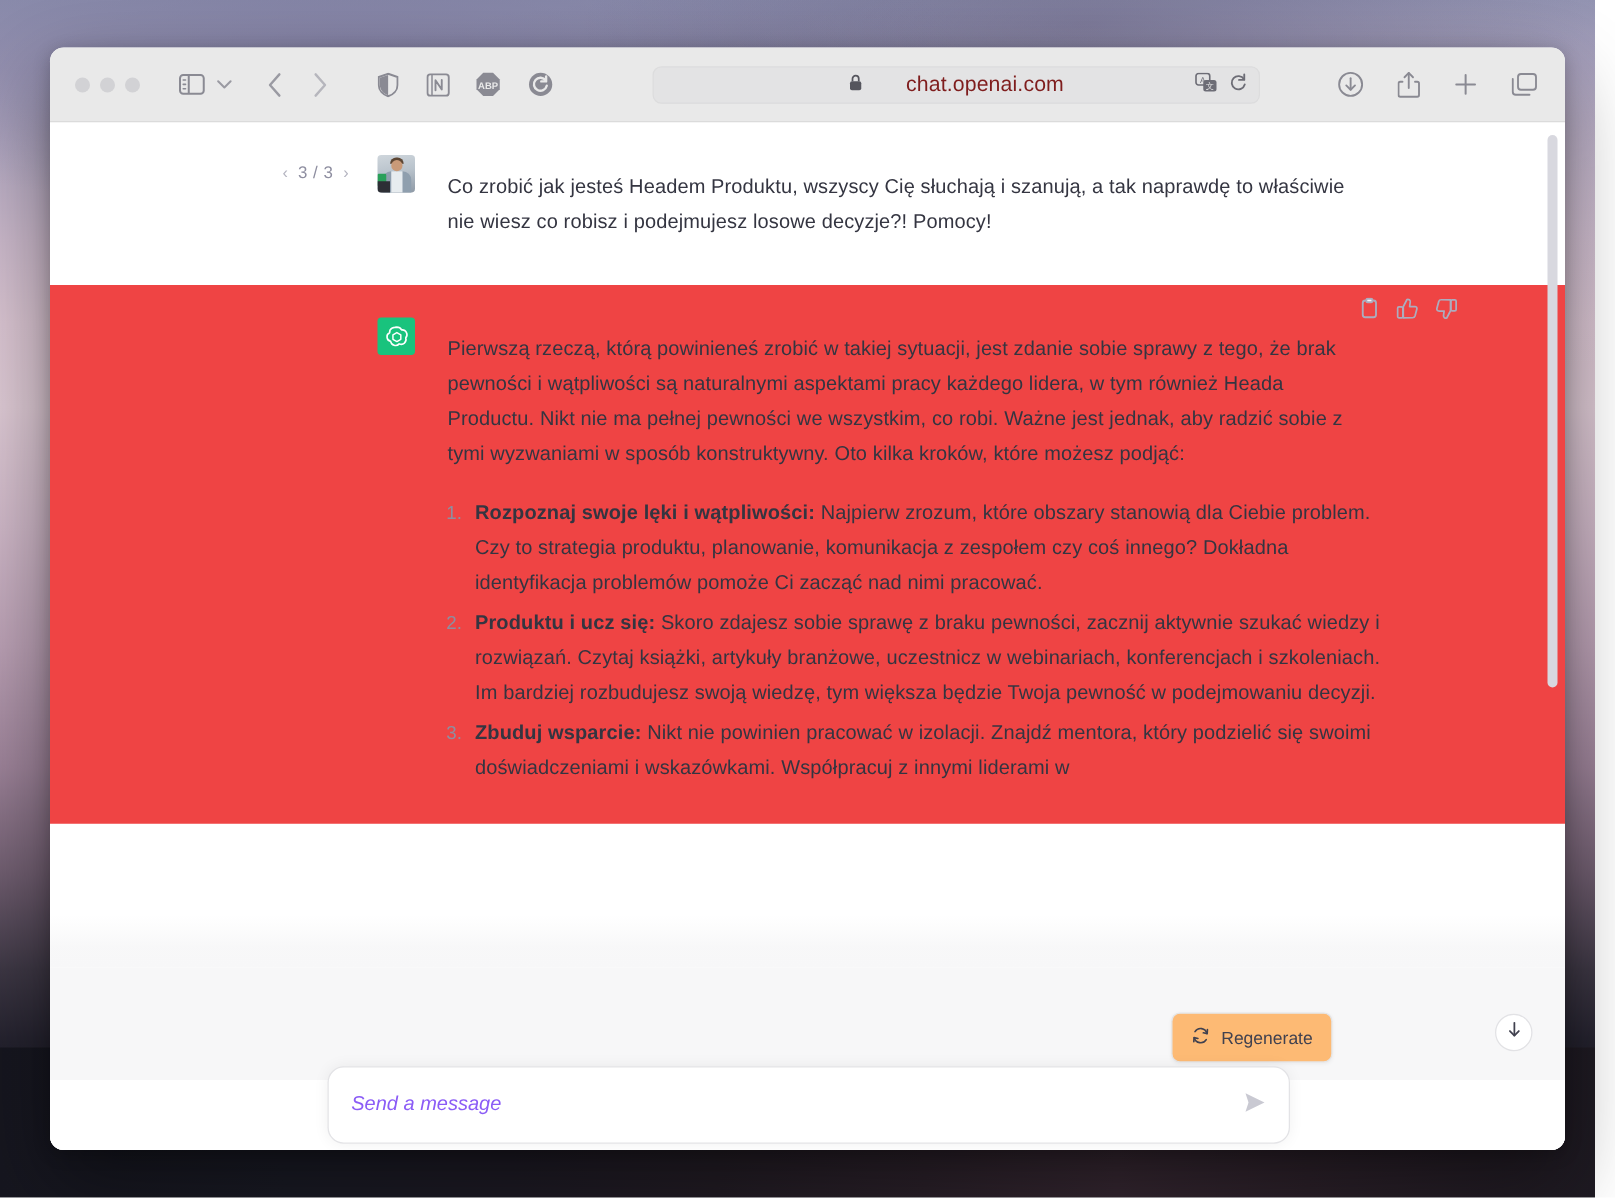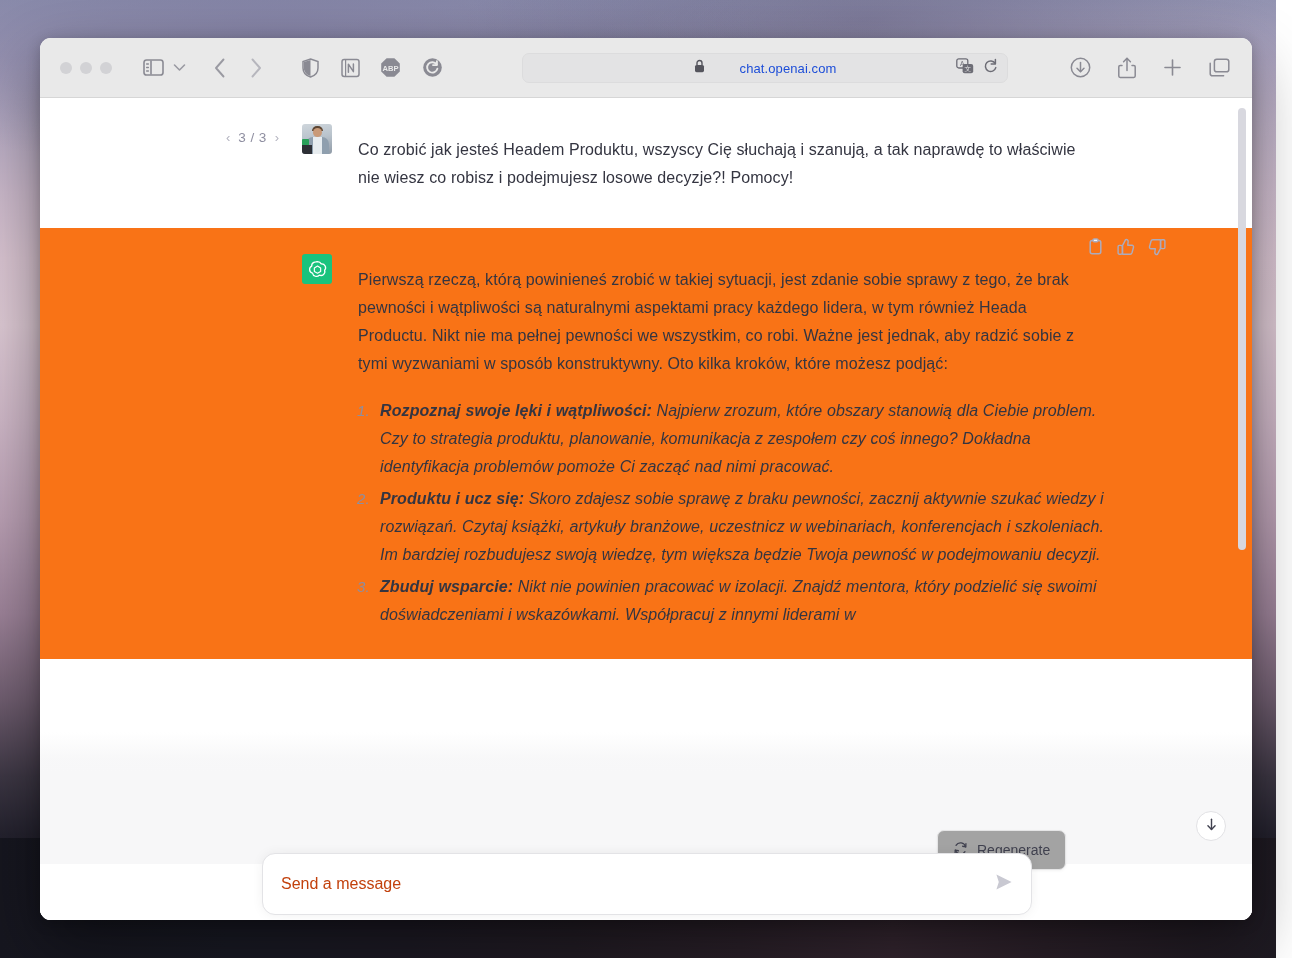--- a/index.html
+++ b/index.html
@@ -100,22 +100,22 @@
     position: absolute;
     left: 482px; width: 486px; height: 30px;
     top: 15px;
     background: #e3e3e4;
     border: 1px solid #dcdcdd;
     border-radius: 7px;
     display: flex; align-items: center; justify-content: center;
     gap: 7px;
   }
   #url-text {
-    font-size: 13px;
-    color: #1d4ed8;
+    font-size: 17px;
+    color: #7f1d1d;
     letter-spacing: .1px;
     margin-left: 28px;
   }
   #url-right {
     position: absolute; right: 9px; top: 0; bottom: 0;
     display: flex; align-items: center; gap: 9px;
     color: #6d6d76;
   }
   #toolbar-right {
     position: absolute; right: 22px; top: 0; bottom: 0;
@@ -139,21 +139,21 @@
   }
 
   #thread {
     position: absolute;
     left: 0; right: 0; top: 0;
     bottom: 0;
   }
 
   .msg-row { width: 100%; display: flex; justify-content: center; }
   .msg-row.user { background: #ffffff; }
-  .msg-row.assistant { background: #f97316; }
+  .msg-row.assistant { background: #ef4444; }
 
   .msg-inner {
     width: 1012px;
     display: flex;
     position: relative;
     padding: 26px 0 26px 0;
   }
 
   
   #user-row .msg-inner { padding-top: 26px; padding-bottom: 24px; }
@@ -239,21 +239,20 @@
 
   
   ol.steps {
     margin: 19px 0 0 0;
     padding-left: 28px;
     list-style: decimal;
   }
   ol.steps li {
     margin-bottom: 4px;
     padding-left: 6px;
-    font-style: italic;
   }
   ol.steps li::marker { color: #8e8ea0; font-size: 15px; }
   ol.steps b { font-weight: 700; color: #343541; }
 
   
   #fade {
     position: absolute;
     left: 0; right: 0;
     bottom: 146px;
     height: 42px;
@@ -269,24 +268,24 @@
   #bottom-bar-white {
     position: absolute;
     left: 0; right: 0; bottom: 0;
     height: 56px;
     background: #ffffff;
   }
 
   
   #regenerate-btn {
     position: absolute;
-    left: 897px; top: 732px;
+    left: 897px; top: 712px;
     display: flex; align-items: center; gap: 9px;
     padding: 10px 15px;
-    background: #a3a3a3;
+    background: #fdba74;
     border: 1px solid #e5e5e6;
     border-radius: 7px;
     font-size: 14px;
     color: #40414f;
     box-shadow: 0 1px 3px rgba(0,0,0,.05);
   }
 
   
   #composer {
     position: absolute;
@@ -294,22 +293,23 @@
     width: 770px; height: 62px;
     background: #fff;
     border: 1px solid #e3e3e6;
     border-radius: 13px;
     box-shadow: 0 0 12px rgba(0,0,0,.06);
     display: flex; align-items: center;
     padding: 0 18px;
   }
   #composer-placeholder {
     font-size: 16px;
-    color: #c2410c;
+    color: #8b5cf6;
     flex: 1;
+    font-style: italic;
   }
   #send-icon { color: #c9c9d2; }
 
   
   .round-btn {
     position: absolute;
     width: 30px; height: 30px;
     border-radius: 50%;
     background: #fff;
     border: 1px solid #e2e2e5;

